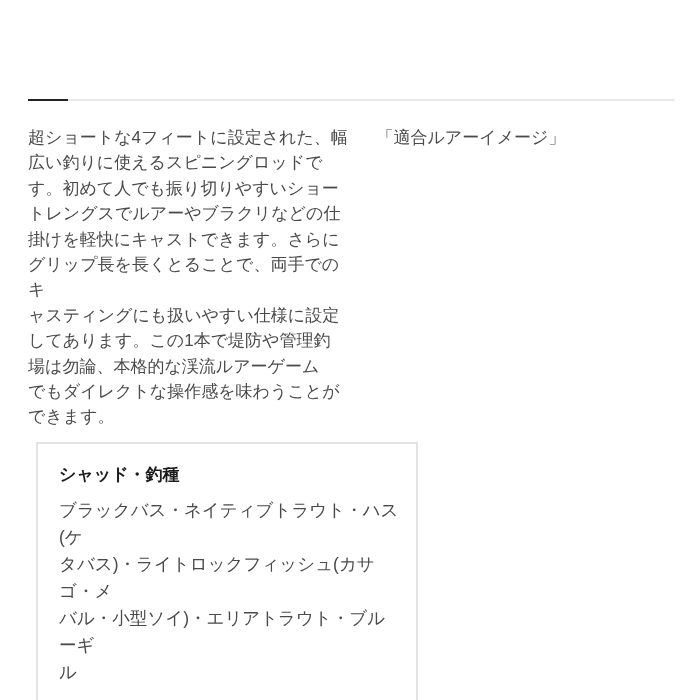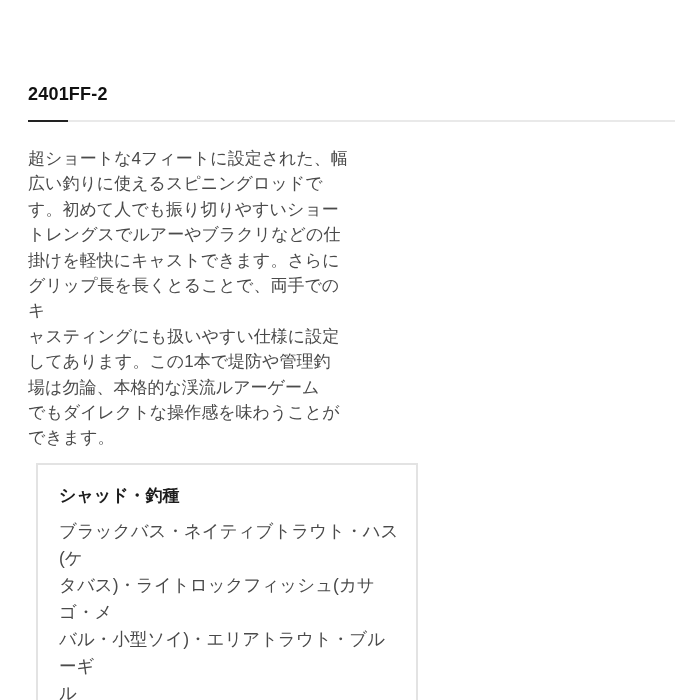--- a/index.html
+++ b/index.html
@@ -88,21 +88,20 @@
     line-height: 27px;
     color: #4a4a4a;
     white-space: pre-line;
   }
 </style>
 </head>
 <body>
 
 <div class="page">
 
-  <h1 class="model">2401FF-2</h1>
 
   <div class="divider">
     <div class="divider-accent"></div>
   </div>
 
 
   <div class="columns">
 
     <p class="desc">超ショートな4フィートに設定された、幅
 広い釣りに使えるスピニングロッドで
@@ -110,20 +109,21 @@
 トレングスでルアーやブラクリなどの仕
 掛けを軽快にキャストできます。さらに
 グリップ長を長くとることで、両手でのキ
 ャスティングにも扱いやすい仕様に設定
 してあります。この1本で堤防や管理釣
 場は勿論、本格的な渓流ルアーゲーム
 でもダイレクトな操作感を味わうことが
 できます。</p>
 
     <div class="lure">
+      <p>「適合ルアーイメージ」</p>
     </div>
 
   </div>
 
   <div class="fish-box">
     <h3>シャッド・釣種</h3>
     <p>ブラックバス・ネイティブトラウト・ハス(ケ
 タバス)・ライトロックフィッシュ(カサゴ・メ
 バル・小型ソイ)・エリアトラウト・ブルーギ
 ル</p>

